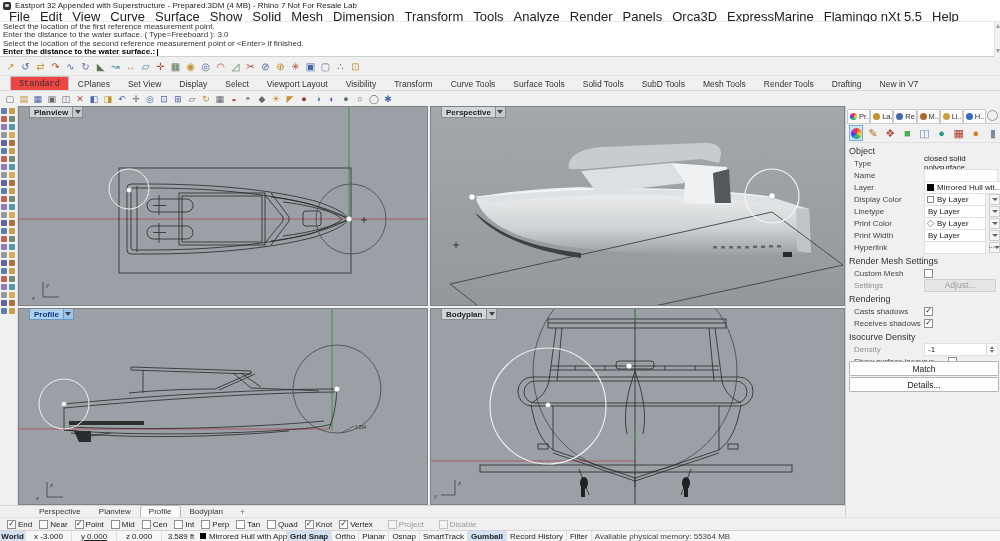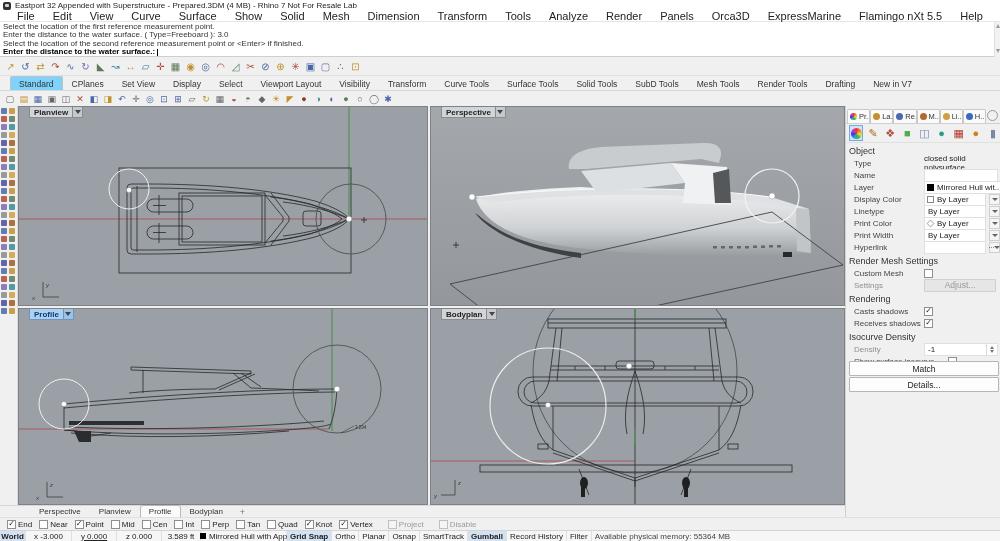--- a/index.html
+++ b/index.html
@@ -5,38 +5,38 @@
   html,body{margin:0;padding:0;background:#d8d8d8;}
   .app{position:relative;width:1000px;height:541px;background:#f0f0f0;overflow:hidden;
        font-family:"Liberation Sans",sans-serif;font-size:9px;color:#1a1a1a;
        -webkit-font-smoothing:antialiased;}
   .abs{position:absolute;}
   
   #titlebar{left:0;top:0;width:1000px;height:11px;background:#ffffff;display:flex;align-items:center;gap:4px;padding-left:3px;box-sizing:border-box;font-size:8px;color:#222;}
   #rhino-logo{width:8px;height:8px;background:#2f3133;border-radius:2px;position:relative;}
   #rhino-logo:after{content:"";position:absolute;left:2px;top:2px;width:4px;height:3px;background:#cfd2d4;border-radius:1px;}
   #menubar{left:0;top:11px;width:1000px;height:11px;background:#ffffff;display:flex;align-items:center;padding-left:4px;box-sizing:border-box;border-bottom:1px solid #e6e6e6;}
-  .menu-item{padding:0 5px;font-size:11px;color:#222;cursor:default;margin-left:8px;}
+  .menu-item{padding:0 5px;font-size:13px;color:#222;cursor:default;}
   #command{left:0;top:22px;width:1000px;height:35px;background:#ffffff;border-bottom:1px solid #cfcfcf;box-sizing:border-box;padding:1px 8px 0 3px;}
   .cmd-line{font-size:8px;line-height:8.4px;color:#333;white-space:nowrap;}
   .cmd-prompt{font-weight:bold;color:#000;display:flex;align-items:center;}
   .caret{display:inline-block;width:1px;height:7px;background:#000;margin-left:2px;}
   #cmd-scroll{position:absolute;right:0;top:22px;width:6px;height:35px;background:#f2f2f2;border-left:1px solid #e0e0e0;box-sizing:border-box;}
   .scroll-arrow{width:0;height:0;margin:2px auto;border-left:2.5px solid transparent;border-right:2.5px solid transparent;}
   .scroll-up{border-bottom:4px solid #9a9a9a;}
   .scroll-down{border-top:4px solid #9a9a9a;margin-top:21px;}
   
   .iconrow{left:0;width:1000px;background:#f0f0f0;display:flex;align-items:center;padding-left:3px;box-sizing:border-box;}
   #toolbar1{top:57px;height:19px;border-bottom:1px solid #e2e2e2;}
   #toolbar2{top:91px;height:15px;}
   .tbicon{width:15px;height:14px;display:flex;align-items:center;justify-content:center;font-size:10px;cursor:default;}
   #toolbar2 .tbicon{font-size:9px;width:14px;}
   #tabrow{left:0;top:76px;width:1000px;height:15px;background:#f0f0f0;display:flex;align-items:flex-end;padding-left:10px;box-sizing:border-box;border-bottom:1px solid #d8d8d8;}
   .tab{padding:2px 8px 1px 8px;font-size:8.5px;color:#333;border:1px solid transparent;border-bottom:none;border-radius:2px 2px 0 0;cursor:default;}
-  .tab.active{background:#7dd3fc;border-color:#c2c2c2;}
+  .tab.active{background:#ef4444;border-color:#c2c2c2;font-family:Liberation Mono, monospace;}
   
   #leftstrip{left:0;top:106px;width:18px;height:399px;background:#f0f0f0;border-right:1px solid #dcdcdc;box-sizing:border-box;display:flex;flex-wrap:wrap;align-content:flex-start;padding:2px 1px;gap:2px;}
   .ltool{width:6px;height:6px;border-radius:1px;opacity:.85;}
   
   .viewport{position:absolute;background:#9aa0a5;border:1px solid #7e8286;box-sizing:border-box;overflow:hidden;}
   .viewport svg{position:absolute;left:0;top:0;}
   .vp-label{position:absolute;left:10px;top:0;display:flex;align-items:stretch;height:11px;z-index:5;font-size:8px;}
   .vp-label .lbl{background:#d2d5d8;border:1px solid #8a8d90;border-top:none;padding:0 4px;display:flex;align-items:center;color:#222;font-weight:bold;}
   .vp-label .arr{background:#c6c9cc;border:1px solid #8a8d90;border-top:none;border-left:none;width:9px;display:flex;align-items:center;justify-content:center;}
   .vp-label .arr:after{content:"";border-left:3px solid transparent;border-right:3px solid transparent;border-top:4px solid #444;}

